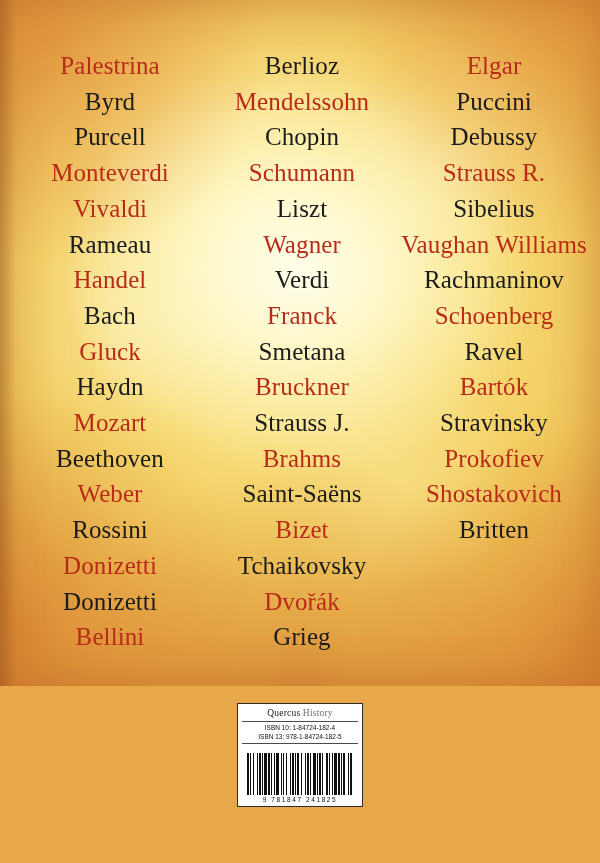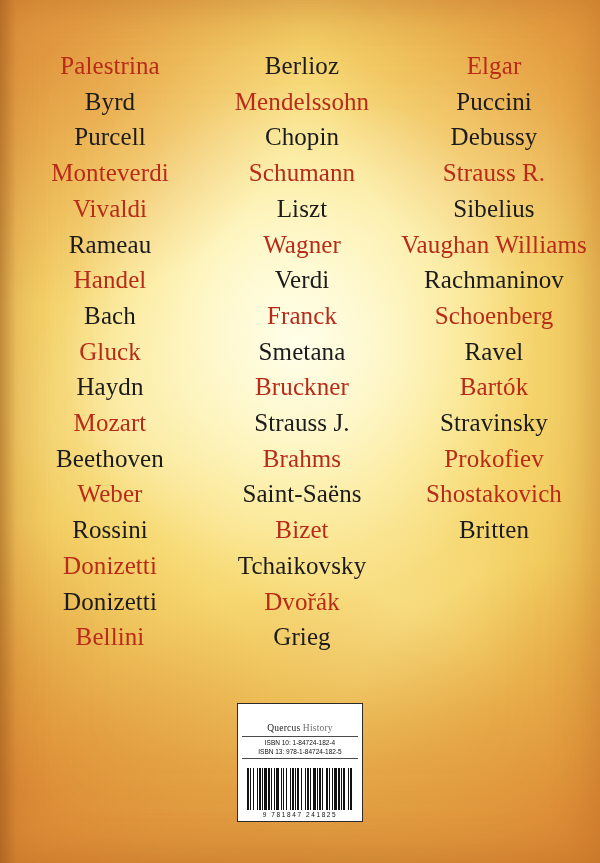--- a/index.html
+++ b/index.html
@@ -10,21 +10,21 @@
     width: 600px;
     height: 863px;
     font-family: "Liberation Serif", serif;
     background: #e8a84a;
     overflow: hidden;
   }
 
   #book-back-cover {
     position: relative;
     width: 600px;
-    height: 863px;
+    height: 686px;
     box-sizing: border-box;
     background:
       radial-gradient(ellipse 55% 42% at 50% 40%, rgba(255,255,235,0.95) 0%, rgba(255,247,190,0.55) 45%, rgba(255,230,140,0.12) 72%, rgba(255,220,120,0) 100%),
       radial-gradient(ellipse 70% 55% at 46% 35%, rgba(255,252,215,0.85) 0%, rgba(250,226,130,0.35) 55%, rgba(245,205,90,0) 100%),
       radial-gradient(ellipse 120% 95% at 50% 45%, #f7dd7a 0%, #f2cc5c 38%, #ecb24a 62%, #e49a3e 80%, #d97f33 100%),
       linear-gradient(160deg, #e98f35 0%, #f0c352 25%, #f6dd80 50%, #eeb549 78%, #e07b2e 100%);
   }
 
   
   #cover-texture {
@@ -84,21 +84,21 @@
     font-family: Liberation Serif, serif;
   }
 
   #isbn-block {
     position: absolute;
     left: 237px;
     top: 703px;
     width: 126px;
     background: #ffffff;
     border: 1px solid #2b2b2b;
-    padding: 19px 4px 3px 4px;
+    padding: 4px 4px 3px 4px;
     box-sizing: border-box;
   }
   #publisher-line {
     text-align: center;
     font-size: 9.5px;
     color: #1c1c1c;
     letter-spacing: 0.2px;
     margin-bottom: 3px;
     white-space: nowrap;
   }

